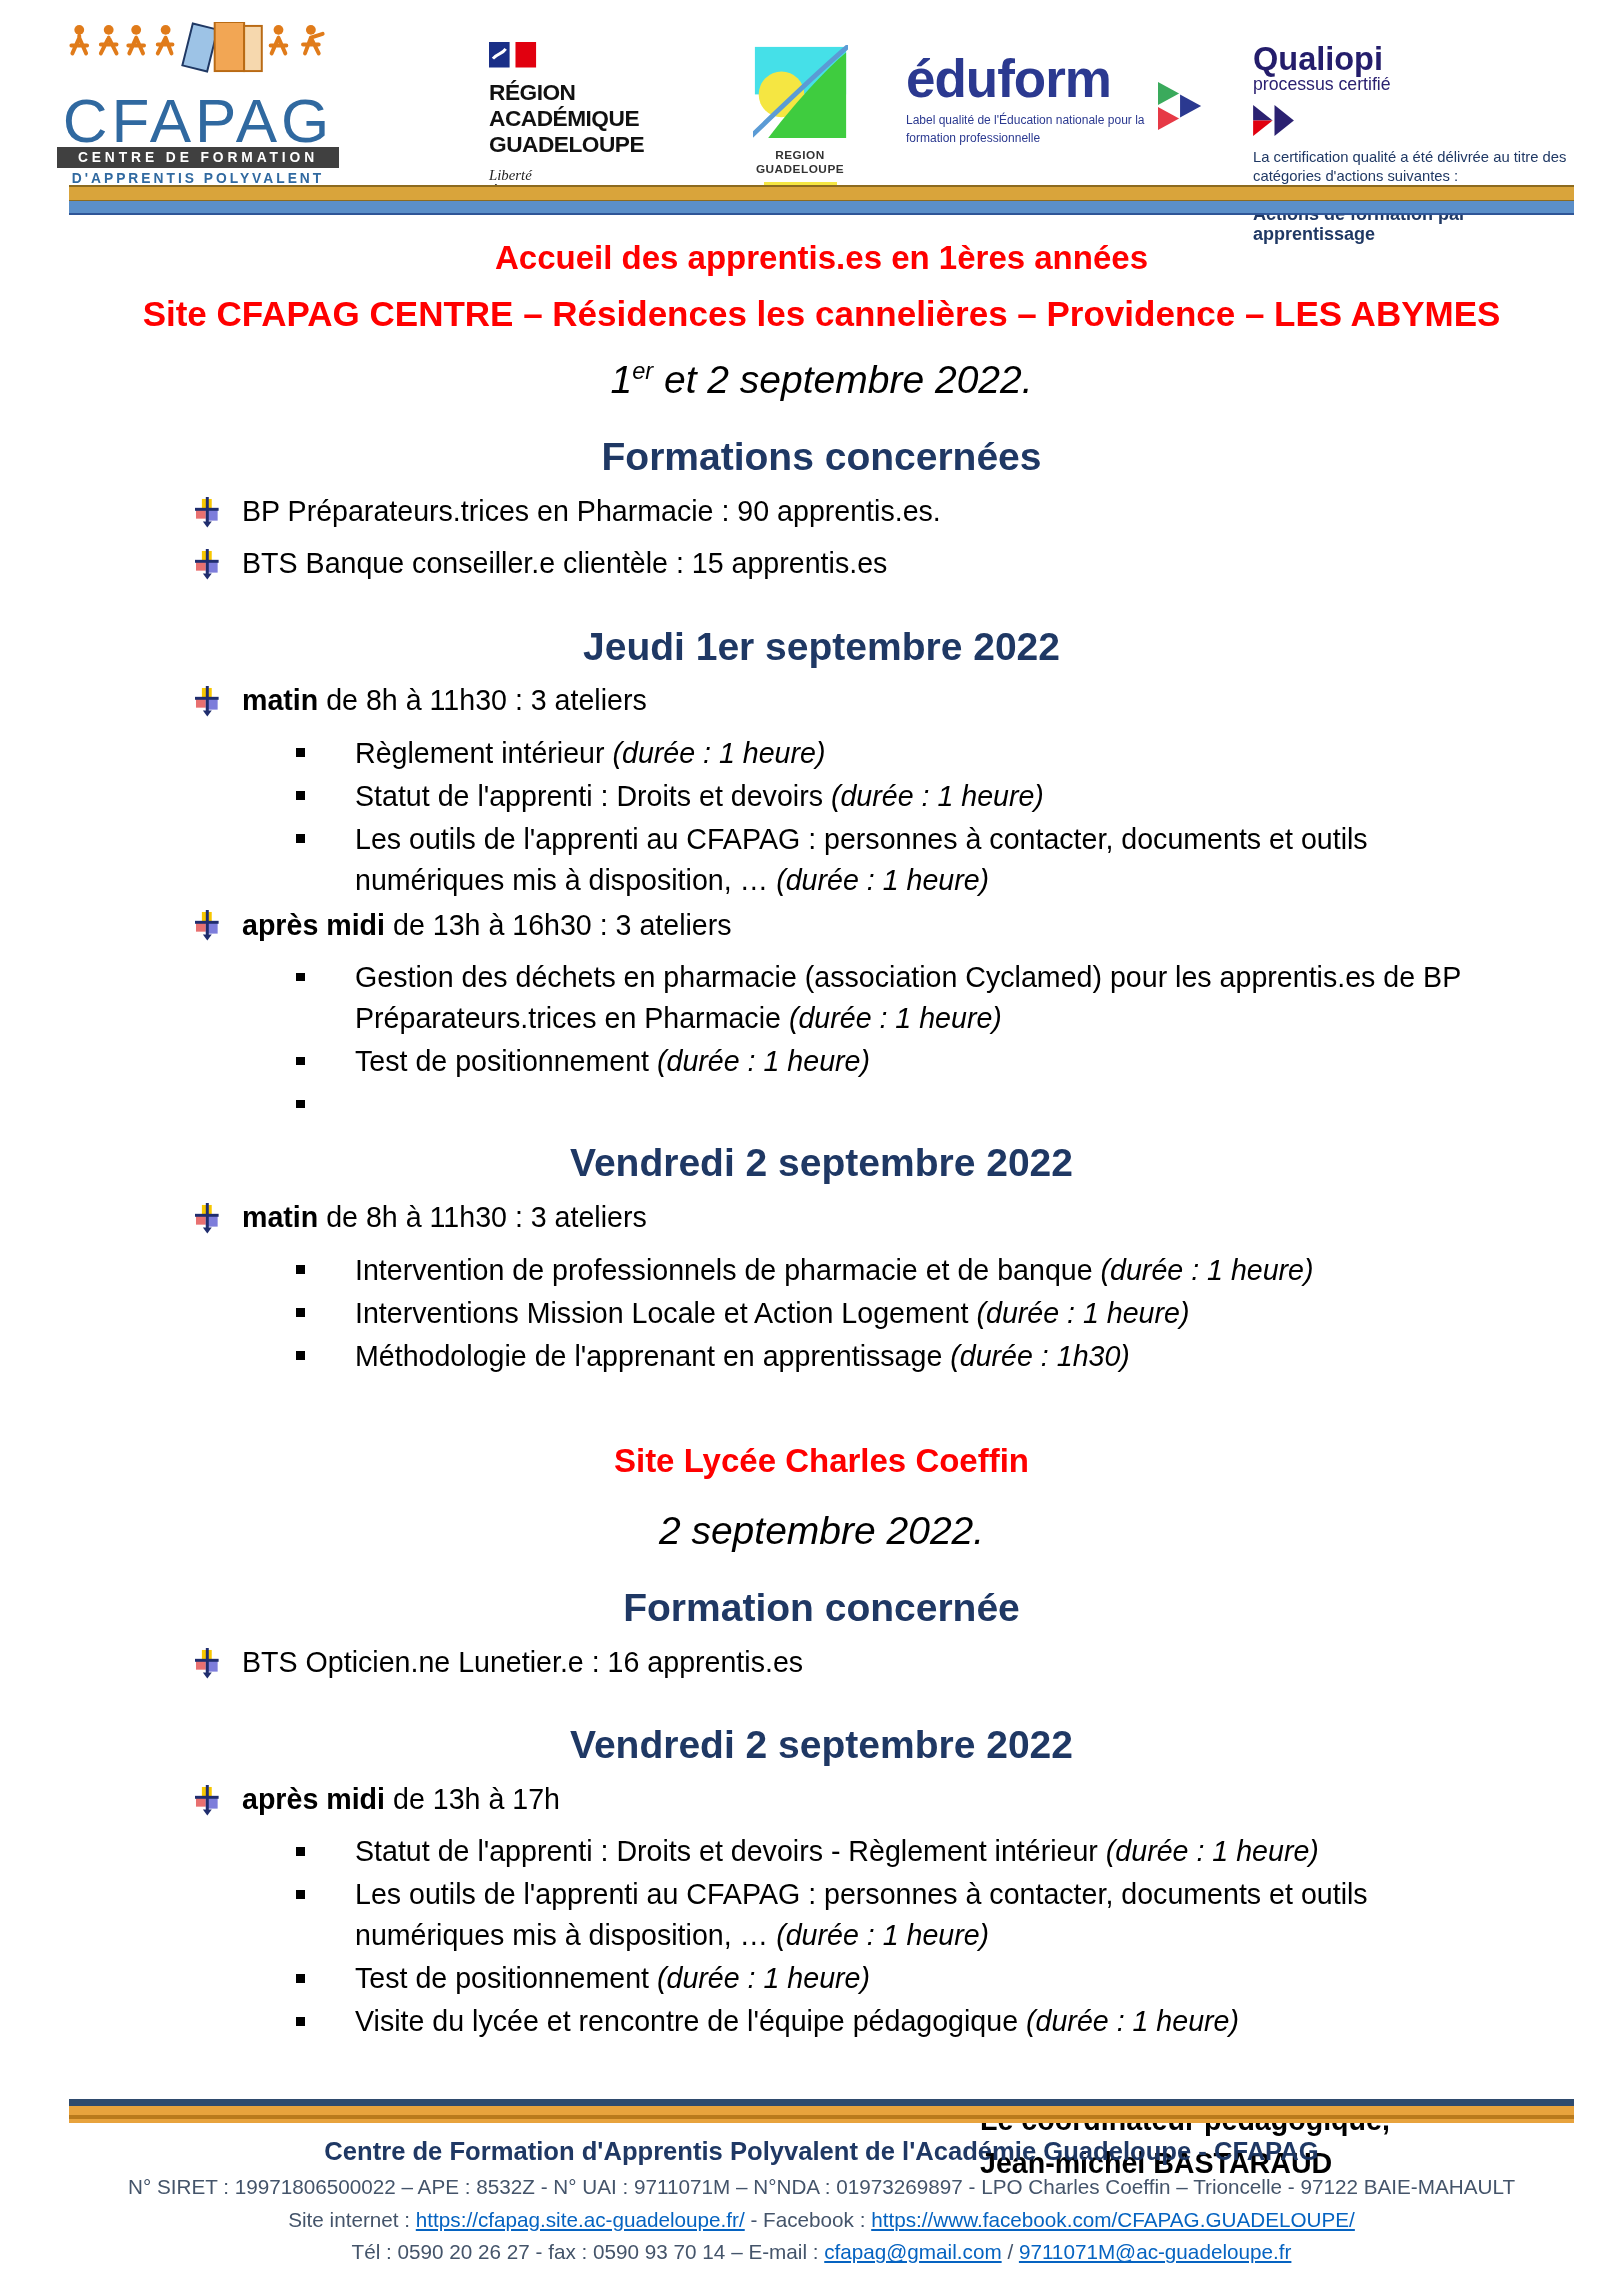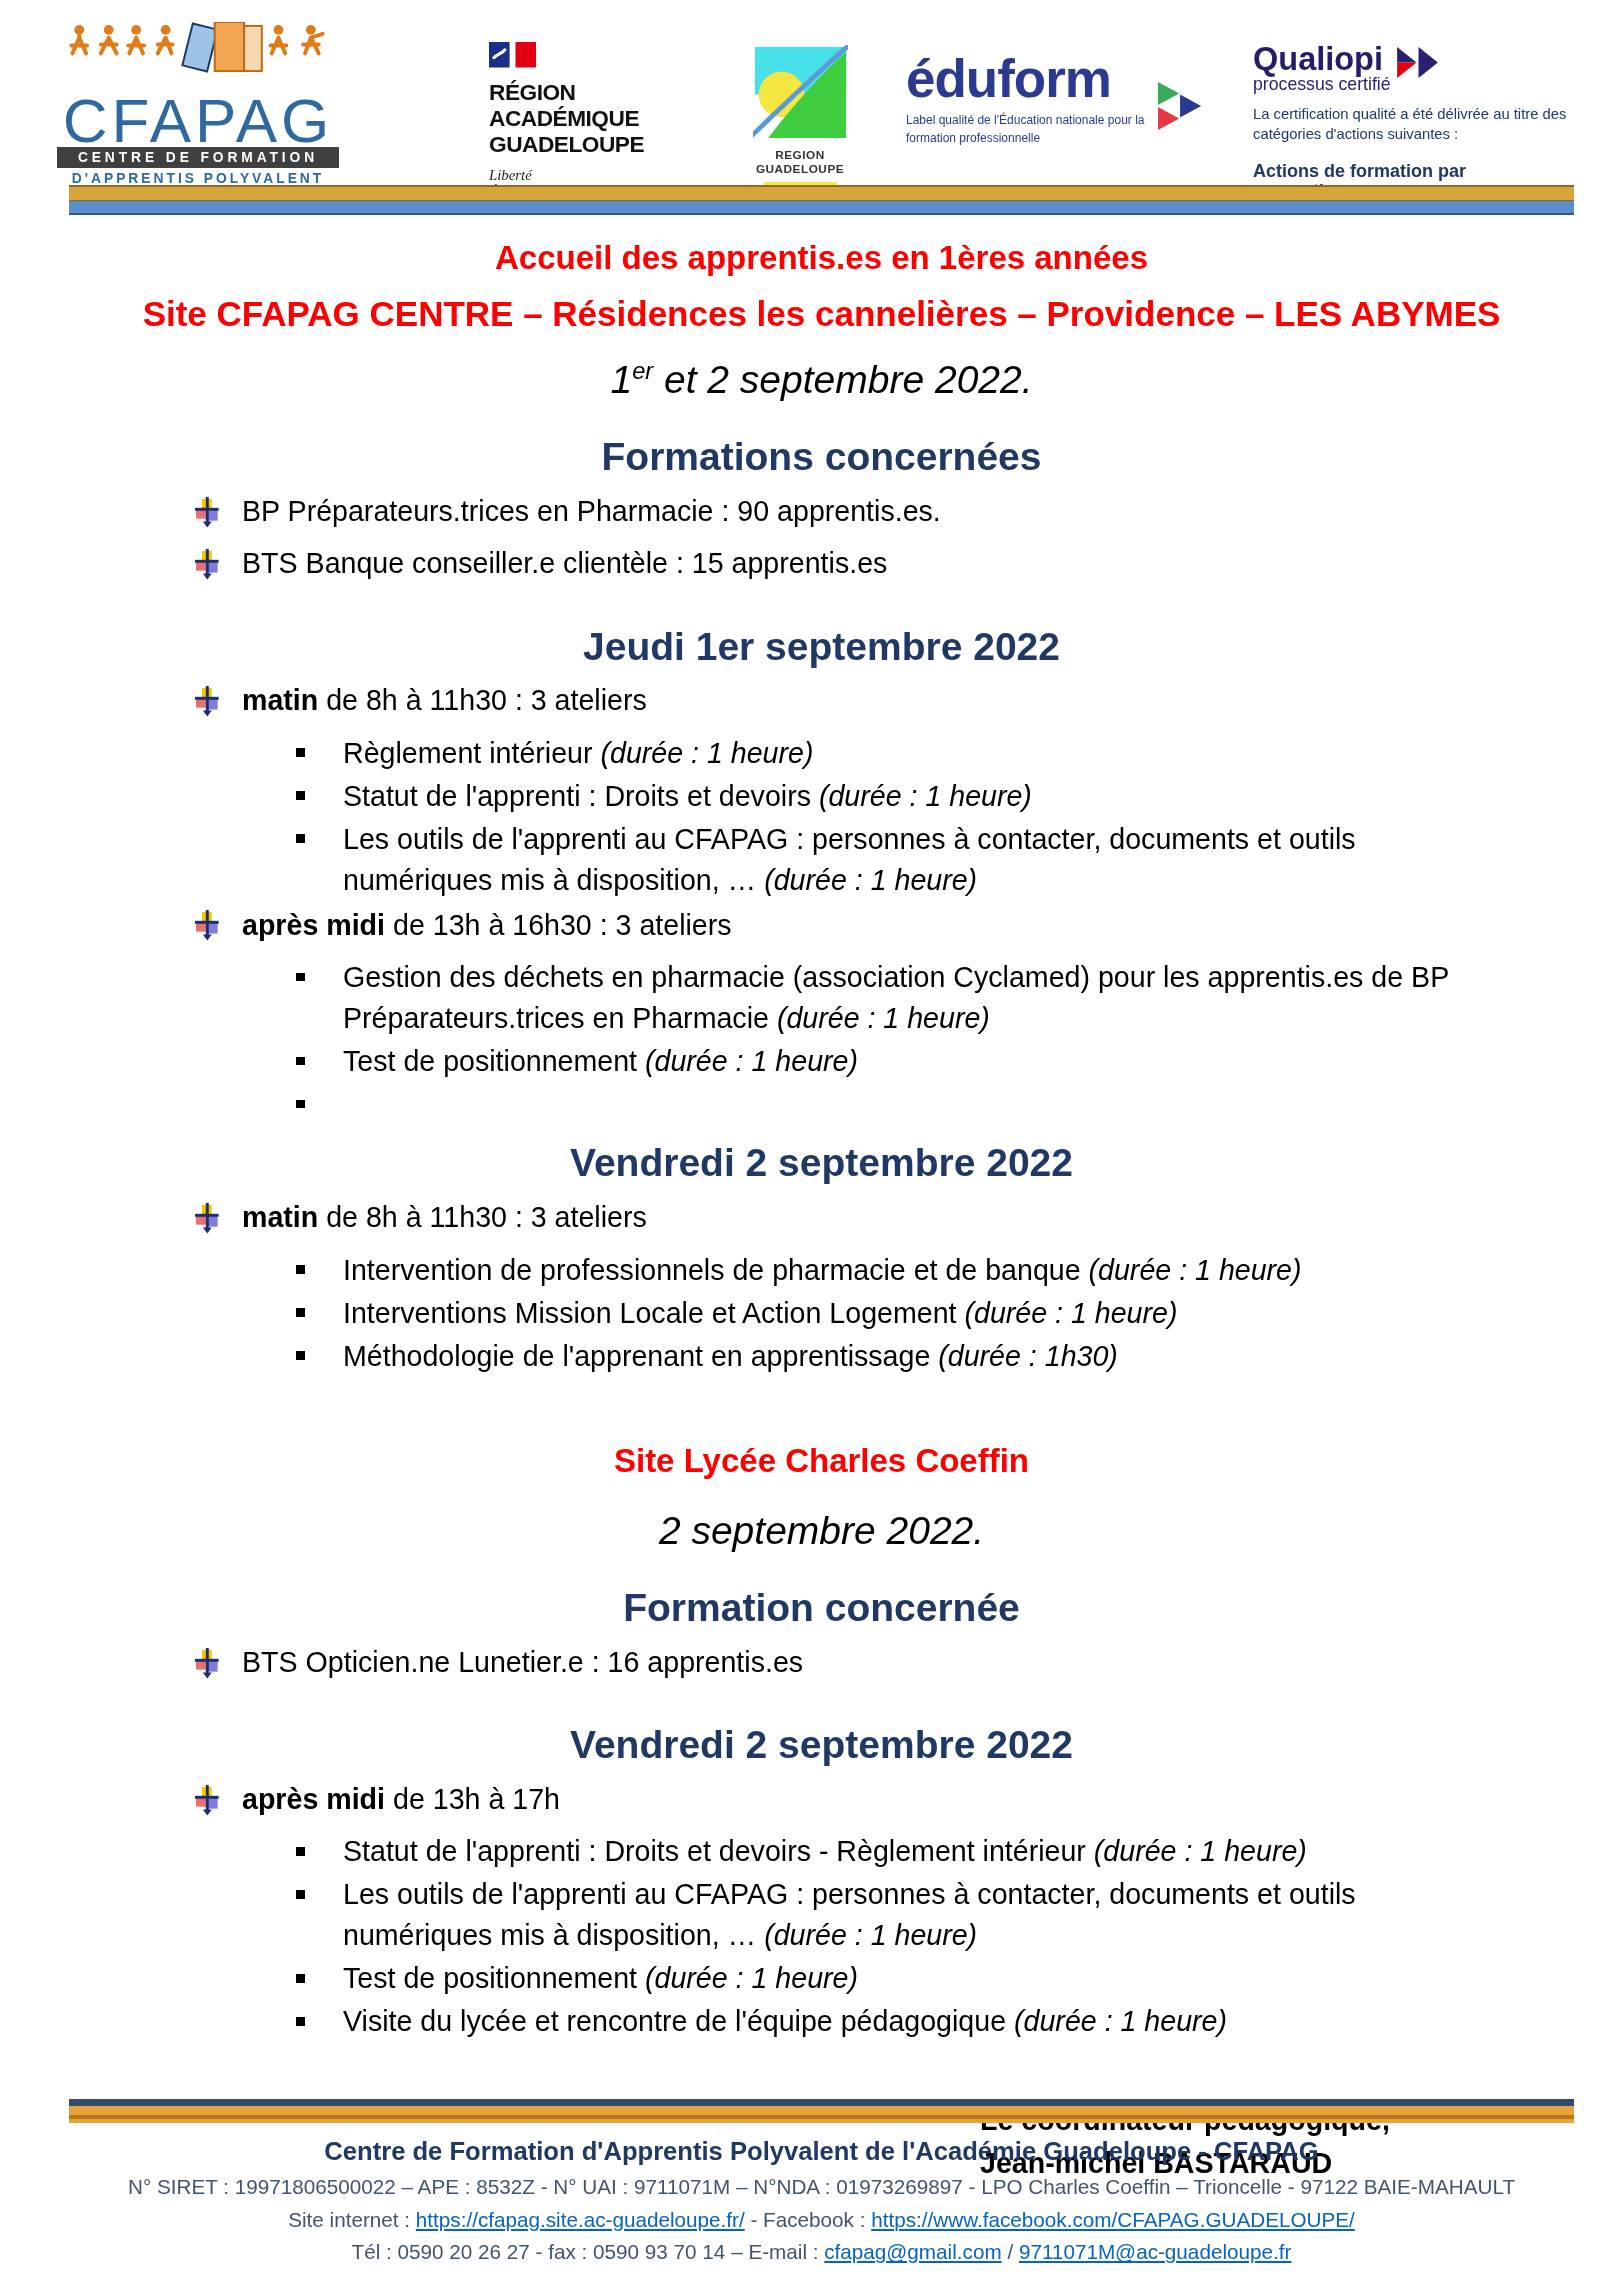--- a/index.html
+++ b/index.html
@@ -23,21 +23,21 @@
   .lg-rg{position:absolute;left:741px;top:45px;width:118px;text-align:center;}
   .rg-label{font-size:11.8px;font-weight:bold;color:#333;line-height:13.8px;margin-top:4.9px;letter-spacing:0.5px;}
   .rg-bar{width:73px;height:4.9px;background:#F5E642;margin:5.9px auto 0;}
 
   .lg-edu{position:absolute;left:906px;top:51px;width:296px;}
   .edu-row{display:flex;align-items:flex-start;}
   .edu-name{font-size:53px;font-weight:bold;color:#2B3990;line-height:55px;letter-spacing:-1px;}
   .edu-cap{font-size:12px;color:#2B3990;line-height:17.7px;margin-top:5.9px;width:246px;}
 
   .lg-q{position:absolute;left:1253px;top:43px;width:325px;}
-  .q-row{display:flex;align-items:flex-start;gap:5.9px;}
+  .q-row{display:flex;align-items:flex-start;gap:5.9px;flex-direction:column;}
   .q-name{font-size:32.5px;font-weight:bold;color:#241D6B;line-height:33px;}
   .q-sub{font-size:17.7px;color:#2B2171;margin-top:-2px;}
   .q-cap{font-size:14.8px;color:#1F3864;line-height:19.7px;margin-top:9.9px;}
   .q-capb{font-size:18px;color:#1F3864;line-height:19.7px;font-weight:bold;margin-top:18px;}
 
   
   .bar-top{position:absolute;left:69px;top:185px;width:1505px;}
   .bar-top .gold{height:12.8px;background:#D9A43B;border-top:2px solid #8C6A1F;}
   .bar-top .blue{height:11.8px;background:#5B8FC9;border-top:1px solid #8C6A1F;border-bottom:2px solid #2F5597;}
 
@@ -48,21 +48,21 @@
   .t3{font-size:39px;font-style:italic;text-align:center;margin-top:23.6px;}
   .t3 sup{font-size:23.6px;}
 
   .hblue{color:#1F3864;font-weight:bold;font-size:39px;text-align:center;margin:33px 0 11.8px;}
   .hred{color:#FF0000;font-weight:bold;font-size:33px;text-align:center;margin:65px 0 0;}
   .hdate{font-size:39px;font-style:italic;text-align:center;margin:29.6px 0 7.9px;}
 
   .li1{display:flex;font-size:28.6px;line-height:41px;margin:3.9px 0;padding-left:124px;}
   .li1 .ic{width:49px;flex:0 0 49px;padding-top:5.9px;}
   .li1 b{font-weight:bold;}
-  .li2{display:flex;font-size:28.6px;line-height:41px;margin:2px 0;padding-left:227px;}
+  .li2{display:flex;font-size:28.6px;line-height:41px;margin:2px 0;padding-left:227px;gap:12px;}
   .li2 .sq{width:47px;flex:0 0 47px;}
   .li2 .sq i{display:block;width:8.9px;height:8.9px;background:#000;margin-top:15.8px;}
   .li2 .tx{max-width:1133px;}
   .it{font-style:italic;}
 
   .sig{margin-top:57px;margin-left:911px;font-size:28.6px;line-height:43px;font-weight:bold;}
 
   
   .footer{position:absolute;left:69px;bottom:27.6px;width:1505px;text-align:center;}
   .fbar .fnavy{height:6.9px;background:#2F4B6E;}

